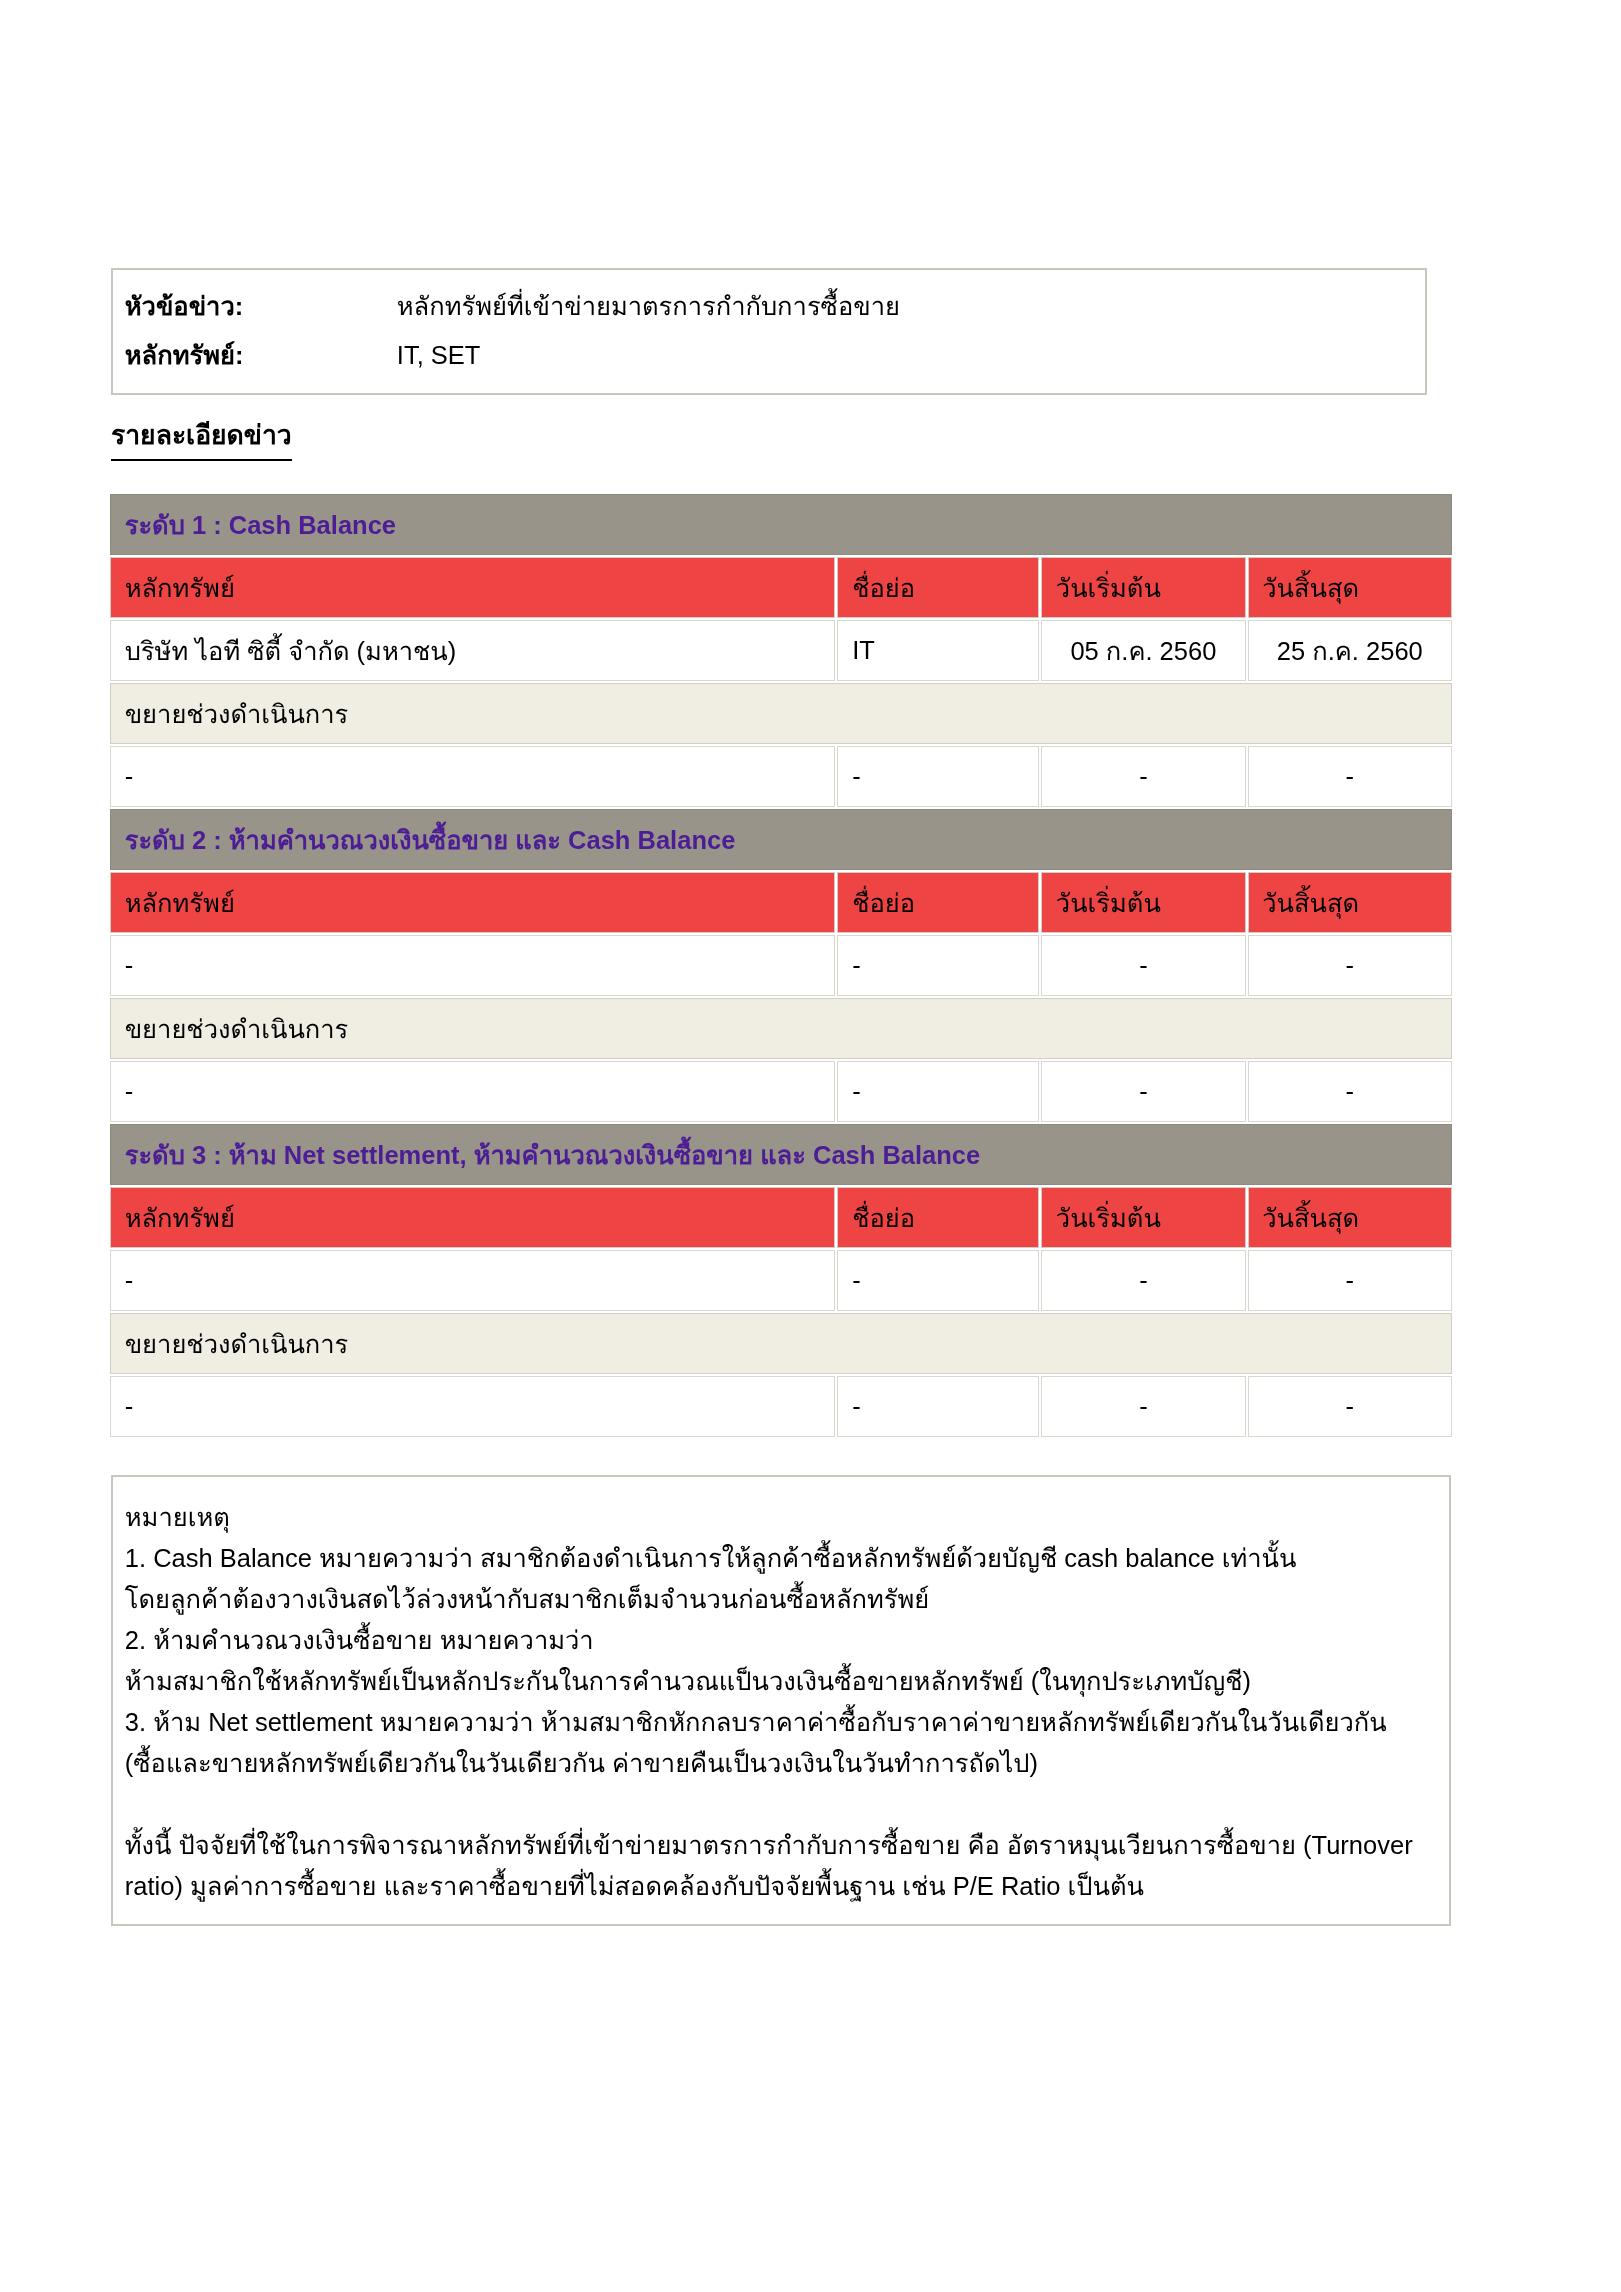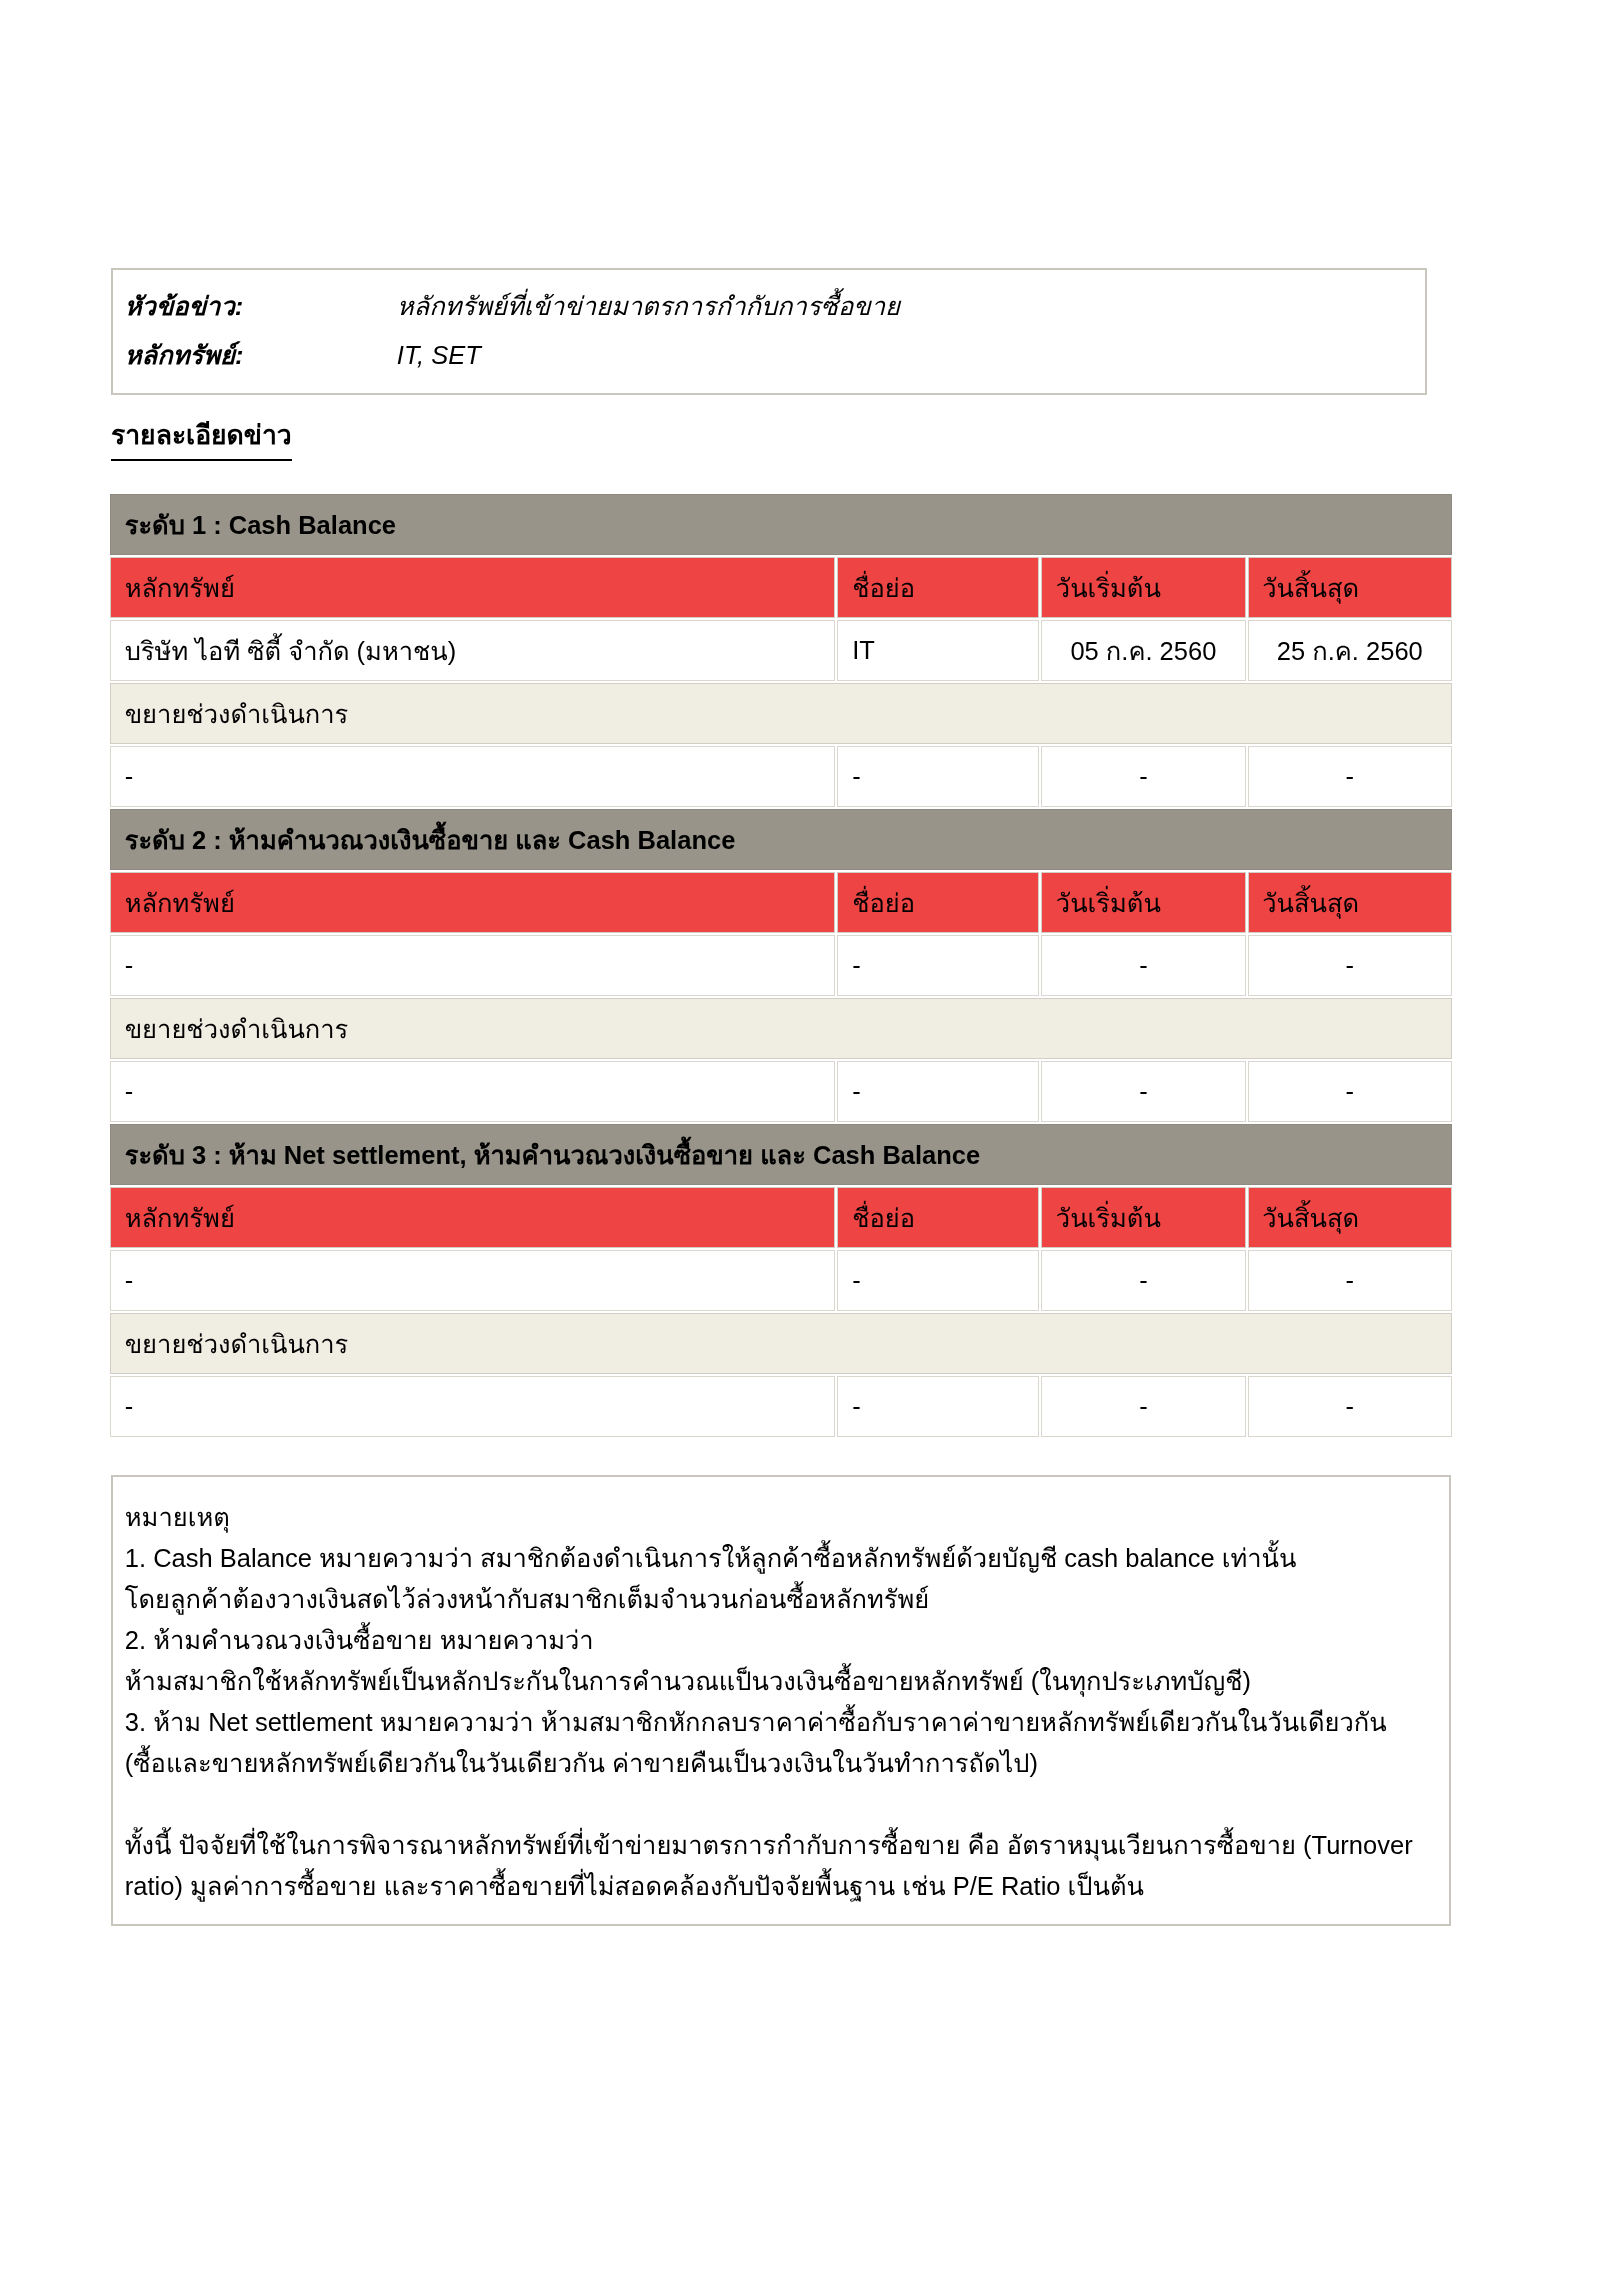--- a/index.html
+++ b/index.html
@@ -8,21 +8,20 @@
     font-family:"Liberation Sans","DejaVu Sans",sans-serif;
     color:#000;font-size:25.5px;
   }
   .page{position:relative;width:1621px;height:2293px;overflow:hidden;}
 
   
   .info-box{
     position:absolute;left:111px;top:268px;width:1312px;
     border:2px solid #c9c6be;background:#ffffff;
     padding:11.8px 0 13.7px 0;
-    font-style:italic;
   }
   .info-row{display:flex;line-height:49px;}
   .info-label{flex:0 0 272px;padding-left:11.8px;font-weight:bold;}
   .info-value{flex:1;}
 
   
   .details-heading{
     position:absolute;left:111px;top:414px;
     font-weight:bold;font-size:26.5px;
     display:inline-block;border-bottom:2.9px solid #000;padding-bottom:2.9px;
@@ -32,21 +31,21 @@
   table.measures{
     position:absolute;left:108px;top:492px;width:1346px;
     border-collapse:separate;border-spacing:2.9px;table-layout:fixed;
   }
   table.measures td{
     height:59px;vertical-align:middle;padding:0 13.7px;
     font-size:25.5px;
   }
   td.section-bar{
     background:#98948a;border:1px solid #8e8a80;
-    font-weight:bold;font-size:26.5px;color:#000000;
+    font-weight:bold;font-size:26.5px;color:#4c1d95;
   }
   td.col-head{background:#ef4444;border:1px solid #d2cec5;}
   td.ext-bar{background:#f0ede3;border:1px solid #d2cec5;}
   td.cell{background:#ffffff;border:1px solid #dbd7ce;}
   td.c{text-align:center;}
 
   
   .notes-box{
     position:absolute;left:111px;top:1475px;width:1312px;
     border:2px solid #c9c6be;background:#ffffff;

